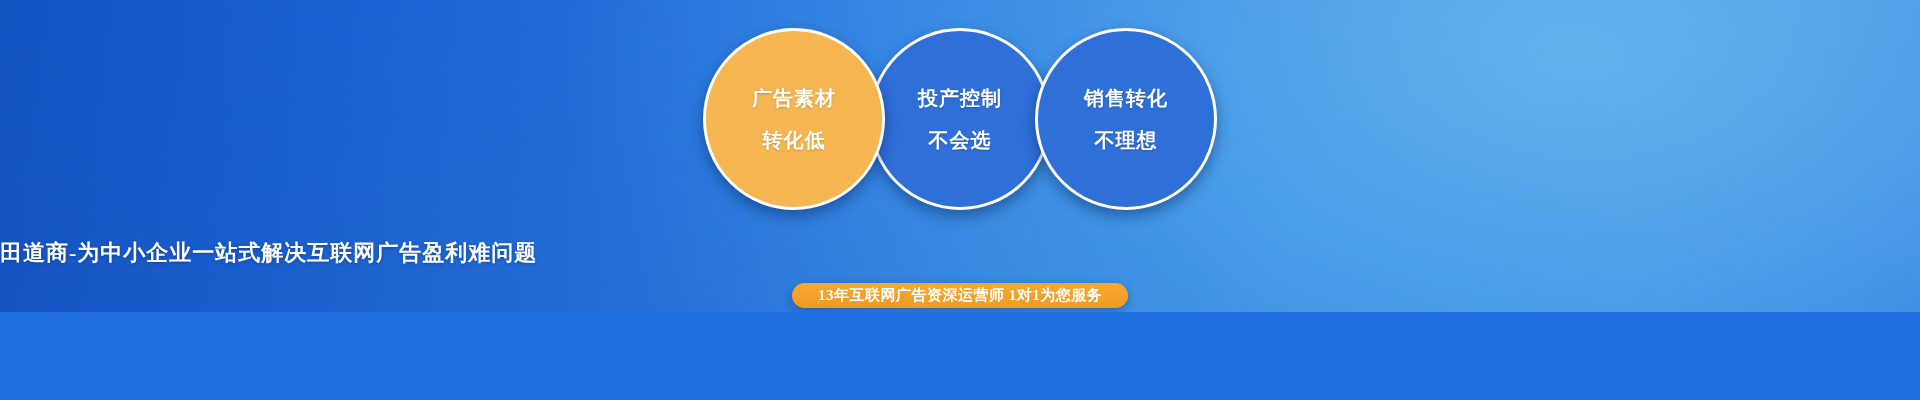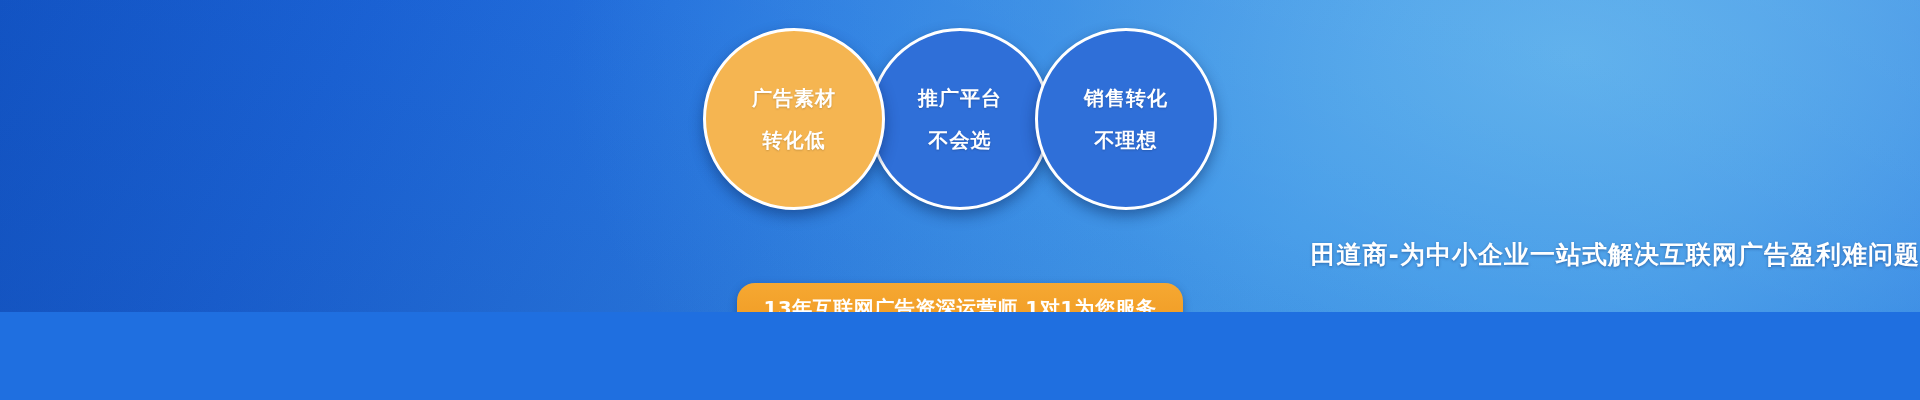--- a/index.html
+++ b/index.html
@@ -10,20 +10,21 @@
   }
 
   .banner {
     position:relative;
     width:1920px;
     height:312px;
     overflow:hidden;
     background:
       radial-gradient(ellipse 1400px 900px at 82% 18%, rgba(93,176,236,0.95) 0%, rgba(70,155,232,0.55) 38%, rgba(42,116,224,0.0) 72%),
       linear-gradient(118deg, #1356c8 0%, #1b63d6 18%, #2a79e0 42%, #3f95e8 68%, #3e92e6 85%, #2f7ee2 100%);
+    font-family: Liberation Serif, serif;
   }
   .banner::after{
     content:"";
     position:absolute; left:0; top:0; right:0; bottom:0;
     background:linear-gradient(200deg, rgba(255,255,255,0.06) 0%, rgba(0,0,0,0.0) 45%, rgba(10,52,134,0.18) 100%);
     pointer-events:none;
   }
 
   
   .circle-row {
@@ -63,64 +64,64 @@
     text-shadow:0 1px 2px rgba(0,0,0,0.18);
     white-space:nowrap;
   }
   .circle .line.l1 { margin-bottom:22px; }
 
   
   .headline {
     position:absolute;
     top:238px;
     left:0; right:0;
-    text-align:right;
+    text-align:left;
     color:#ffffff;
-    font-size:25px;
+    font-size:22px;
     font-weight:bold;
     letter-spacing:1px;
     text-shadow:0 1px 3px rgba(8,40,100,0.45);
     z-index:4;
   }
 
   
   .badge-wrap {
     position:absolute;
     top:283px;
     left:0; right:0;
     display:flex;
     justify-content:center;
     z-index:4;
   }
   .badge {
     background:linear-gradient(180deg,#f6a832 0%,#ef9a22 100%);
     color:#ffffff;
-    font-size:20px;
+    font-size:15px;
     font-weight:bold;
     letter-spacing:0.5px;
-    padding:12px 26px;
+    padding:3px 26px;
     border-radius:18px;
     box-shadow:0 3px 8px rgba(6,34,86,0.35);
     white-space:nowrap;
   }
 </style>
 </head>
 <body>
 
 <div class="banner">
 
   <div class="circle-row">
 
     <div class="circle orange">
       <span class="line l1">广告素材</span>
       <span class="line l2">转化低</span>
     </div>
 
     <div class="circle blue">
-      <span class="line l1">推广平台</span>
+      <span class="line l1">投产控制</span>
       <span class="line l2">不会选</span>
     </div>
 
 
     <div class="circle blue">
       <span class="line l1">销售转化</span>
       <span class="line l2">不理想</span>
     </div>
 
 

